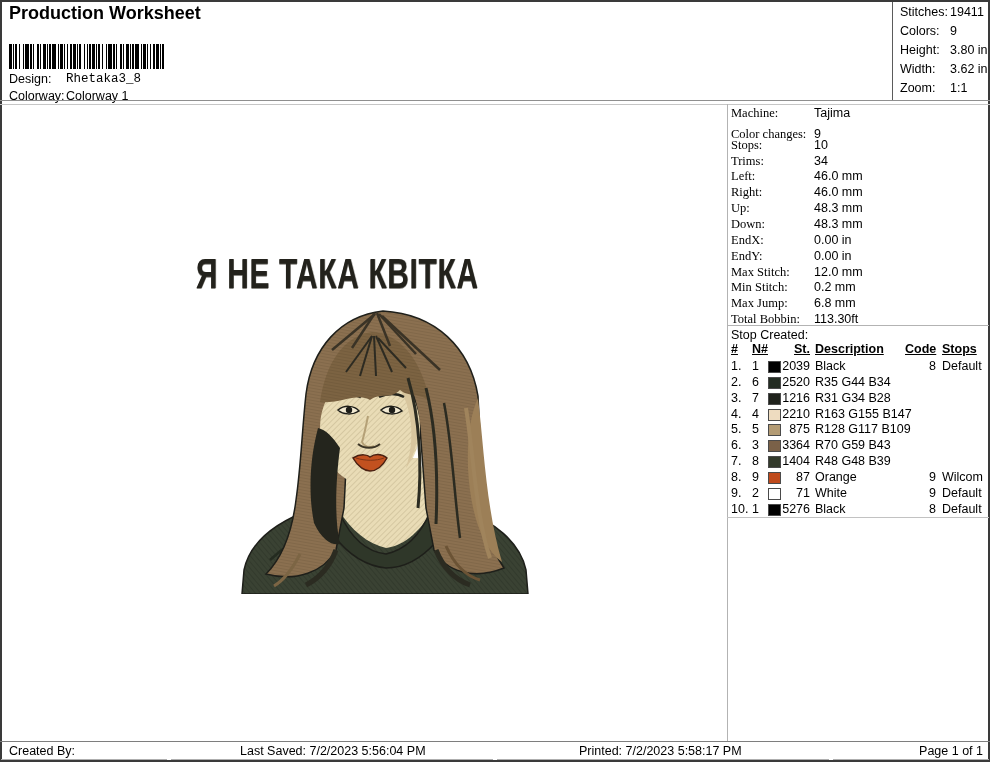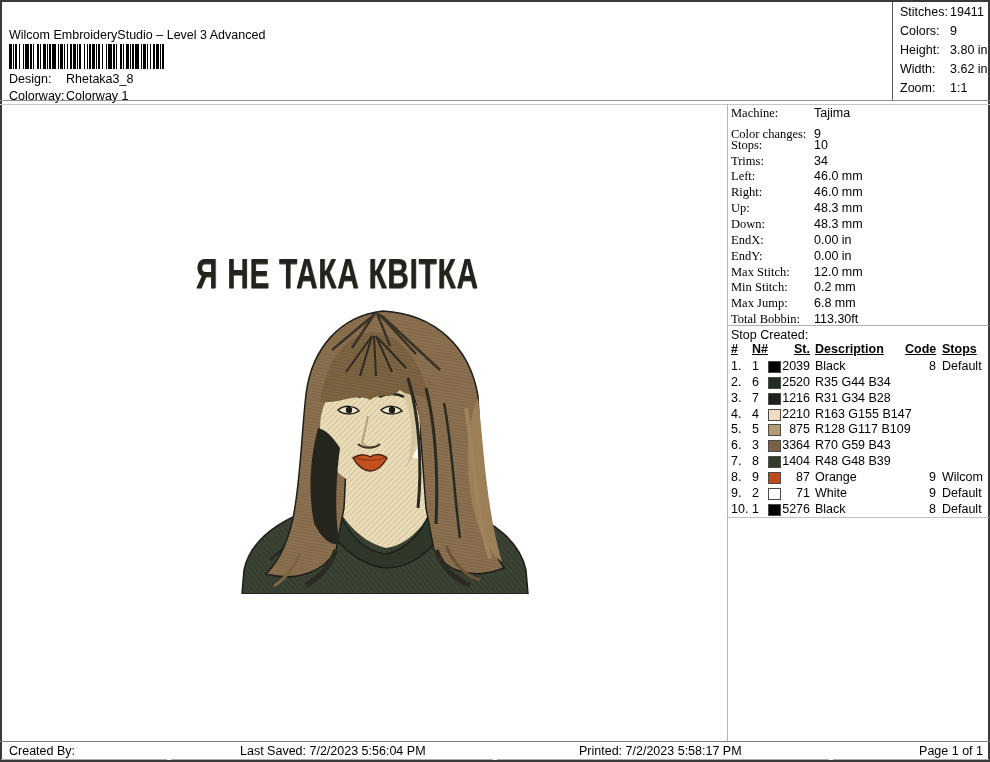--- a/index.html
+++ b/index.html
@@ -12,21 +12,21 @@
   .abs{position:absolute;}
   
   .title{left:9px;top:3px;font-size:18px;font-weight:bold;}
   .subtitle{left:9px;top:28px;font-size:12.5px;}
   .barcode{left:9px;top:44px;width:158px;height:25px;display:flex;}
   .barcode div{height:100%;}
   .kv-label{font-size:12.5px;}
   .design-row{left:9px;top:72px;}
   .colorway-row{left:9px;top:89px;}
   .kv-value{position:absolute;left:57px;top:0;white-space:nowrap;}
-  .design-row .kv-value{left:57px;}
+  .design-row .kv-value{left:57px;font-family:Liberation Mono, monospace;}
   .hline{height:1px;left:0;width:990px;background:#8f8f8f;}
   .hline2{height:1px;left:0;width:990px;background:#c6c6c6;}
   .stats-box{left:892px;top:2px;width:96px;height:98px;border-left:1px solid #5b5b5b;font-size:12.5px;}
   .stat-row{position:absolute;left:0;width:96px;height:19px;}
   .stat-label{position:absolute;left:7px;top:3px;}
   .stat-value{position:absolute;left:57px;top:3px;white-space:nowrap;}
   
   .vline{left:727px;top:104px;width:1px;height:638px;background:#b3b3b3;}
   .machine-list{left:727px;top:106px;width:263px;font-size:12.5px;}
   .mi-row{position:absolute;left:0;width:263px;height:16px;}
@@ -65,21 +65,21 @@
   .f-saved{left:240px;}
   .f-printed{left:579px;}
   .f-page{right:7px;text-align:center;}
   .f-seg{top:759px;height:1px;background:#aeaeae;}
 </style>
 </head>
 <body>
 
 <div class="page">
 
-  <div class="abs subtitle">Wilcom EmbroideryStudio – Level 3 Advanced</div>
+  <div class="abs title">Production Worksheet</div>
   <div class="abs barcode">
       <div style="width: 3px; background: rgb(0, 0, 0);"></div>
       <div style="width: 1px; background: rgb(255, 255, 255);"></div>
       <div style="width: 1px; background: rgb(0, 0, 0);"></div>
       <div style="width: 1px; background: rgb(255, 255, 255);"></div>
       <div style="width: 2px; background: rgb(0, 0, 0);"></div>
       <div style="width: 2px; background: rgb(255, 255, 255);"></div>
       <div style="width: 1px; background: rgb(0, 0, 0);"></div>
       <div style="width: 3px; background: rgb(255, 255, 255);"></div>
       <div style="width: 1px; background: rgb(0, 0, 0);"></div>

